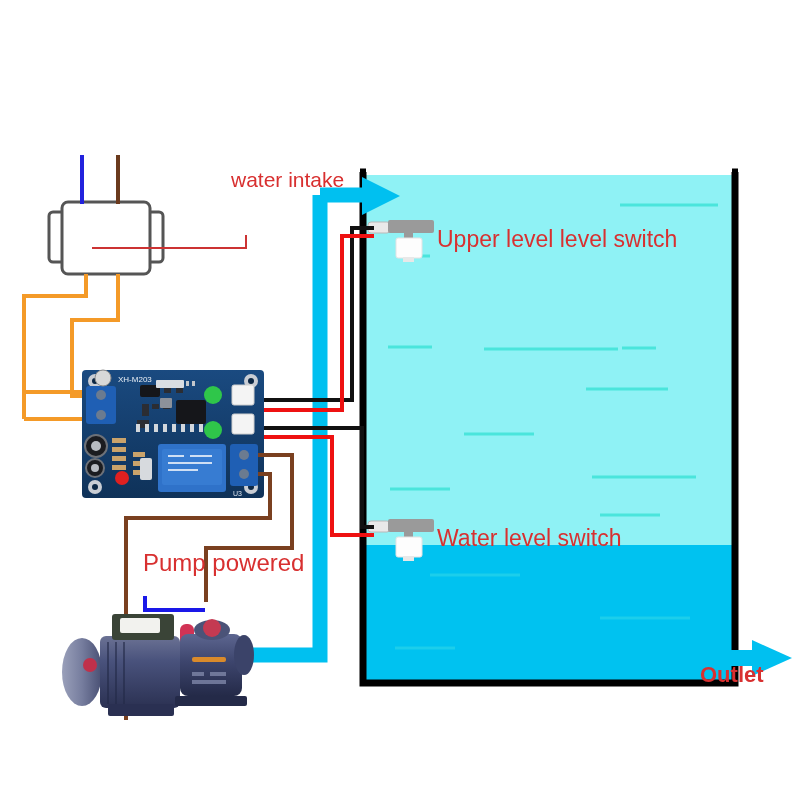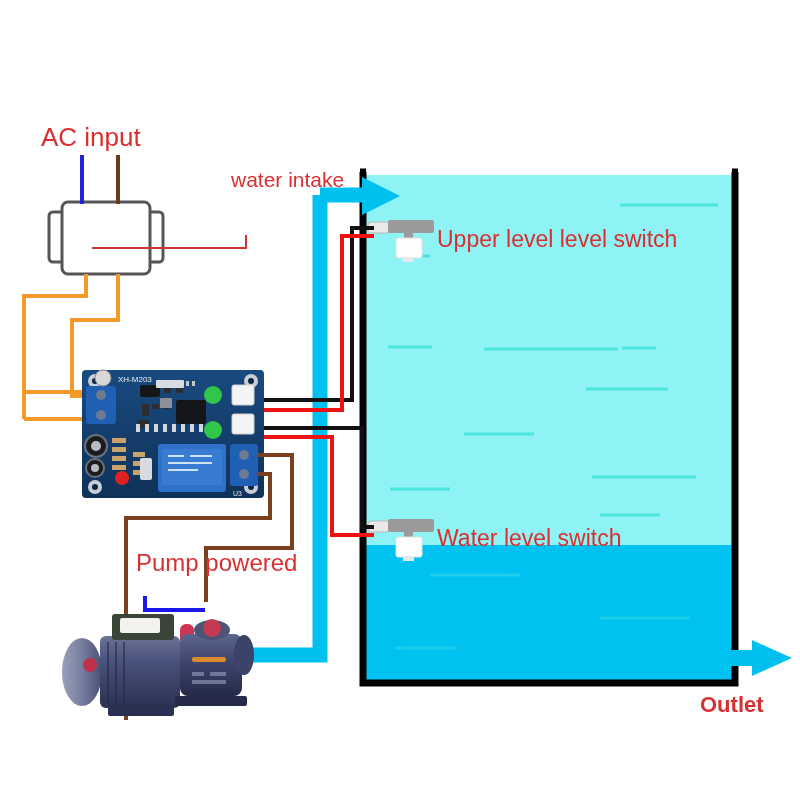--- a/index.html
+++ b/index.html
@@ -7,22 +7,22 @@
   body{width:800px;height:800px;overflow:hidden;
        font-family:"Liberation Sans","DejaVu Sans",sans-serif;}
   #stage{position:relative;width:800px;height:800px;background:#fff;}
   svg#diagram{position:absolute;left:0;top:0;width:800px;height:800px;}
   .lbl{position:absolute;color:#d83030;font-weight:400;white-space:nowrap;
        font-family:"Liberation Sans","DejaVu Sans",sans-serif;}
   #lbl-ac{left:41px;  top:122px; font-size:26px;}
   #lbl-intake{left:231px; top:168px; font-size:21px;text-align:right;}
   #lbl-upper{left:437px; top:226px; font-size:23px;}
   #lbl-water{left:437px; top:525px; font-size:23px;}
-  #lbl-pump{left:136px; top:549px; font-size:24px;}
-  #lbl-outlet{left:700px; top:692px; font-size:22px; font-weight:bold;}
+  #lbl-pump{left:143px; top:549px; font-size:24px;}
+  #lbl-outlet{left:700px; top:662px; font-size:22px; font-weight:bold;}
 </style>
 </head>
 <body>
 
 <div id="stage">
 
   <svg id="diagram" viewBox="0 0 800 800">
     <defs>
       <linearGradient id="motorGrad" x1="0" y1="0" x2="0" y2="1">
         <stop offset="0%" stop-color="#6b7294"></stop>
@@ -260,19 +260,18 @@
         <rect x="192" y="672" width="12" height="4"></rect>
           <rect x="210" y="672" width="16" height="4"></rect>
         <rect x="192" y="680" width="34" height="4"></rect>
       </g>
 
       <ellipse cx="244" cy="655" rx="10" ry="20" fill="#3b4369"></ellipse>
       <rect x="175" y="696" width="72" height="10" rx="2" fill="#242a48"></rect>
     </g>
   </svg>
 
-  <div class="lbl" id="lbl-ac">AC input</div>
   <div class="lbl" id="lbl-intake">water intake</div>
   <div class="lbl" id="lbl-upper">Upper level level switch</div>
   <div class="lbl" id="lbl-water">Water level switch</div>
   <div class="lbl" id="lbl-pump">Pump powered</div>
   <div class="lbl" id="lbl-outlet">Outlet</div>
 </div>
 
 </body></html>

